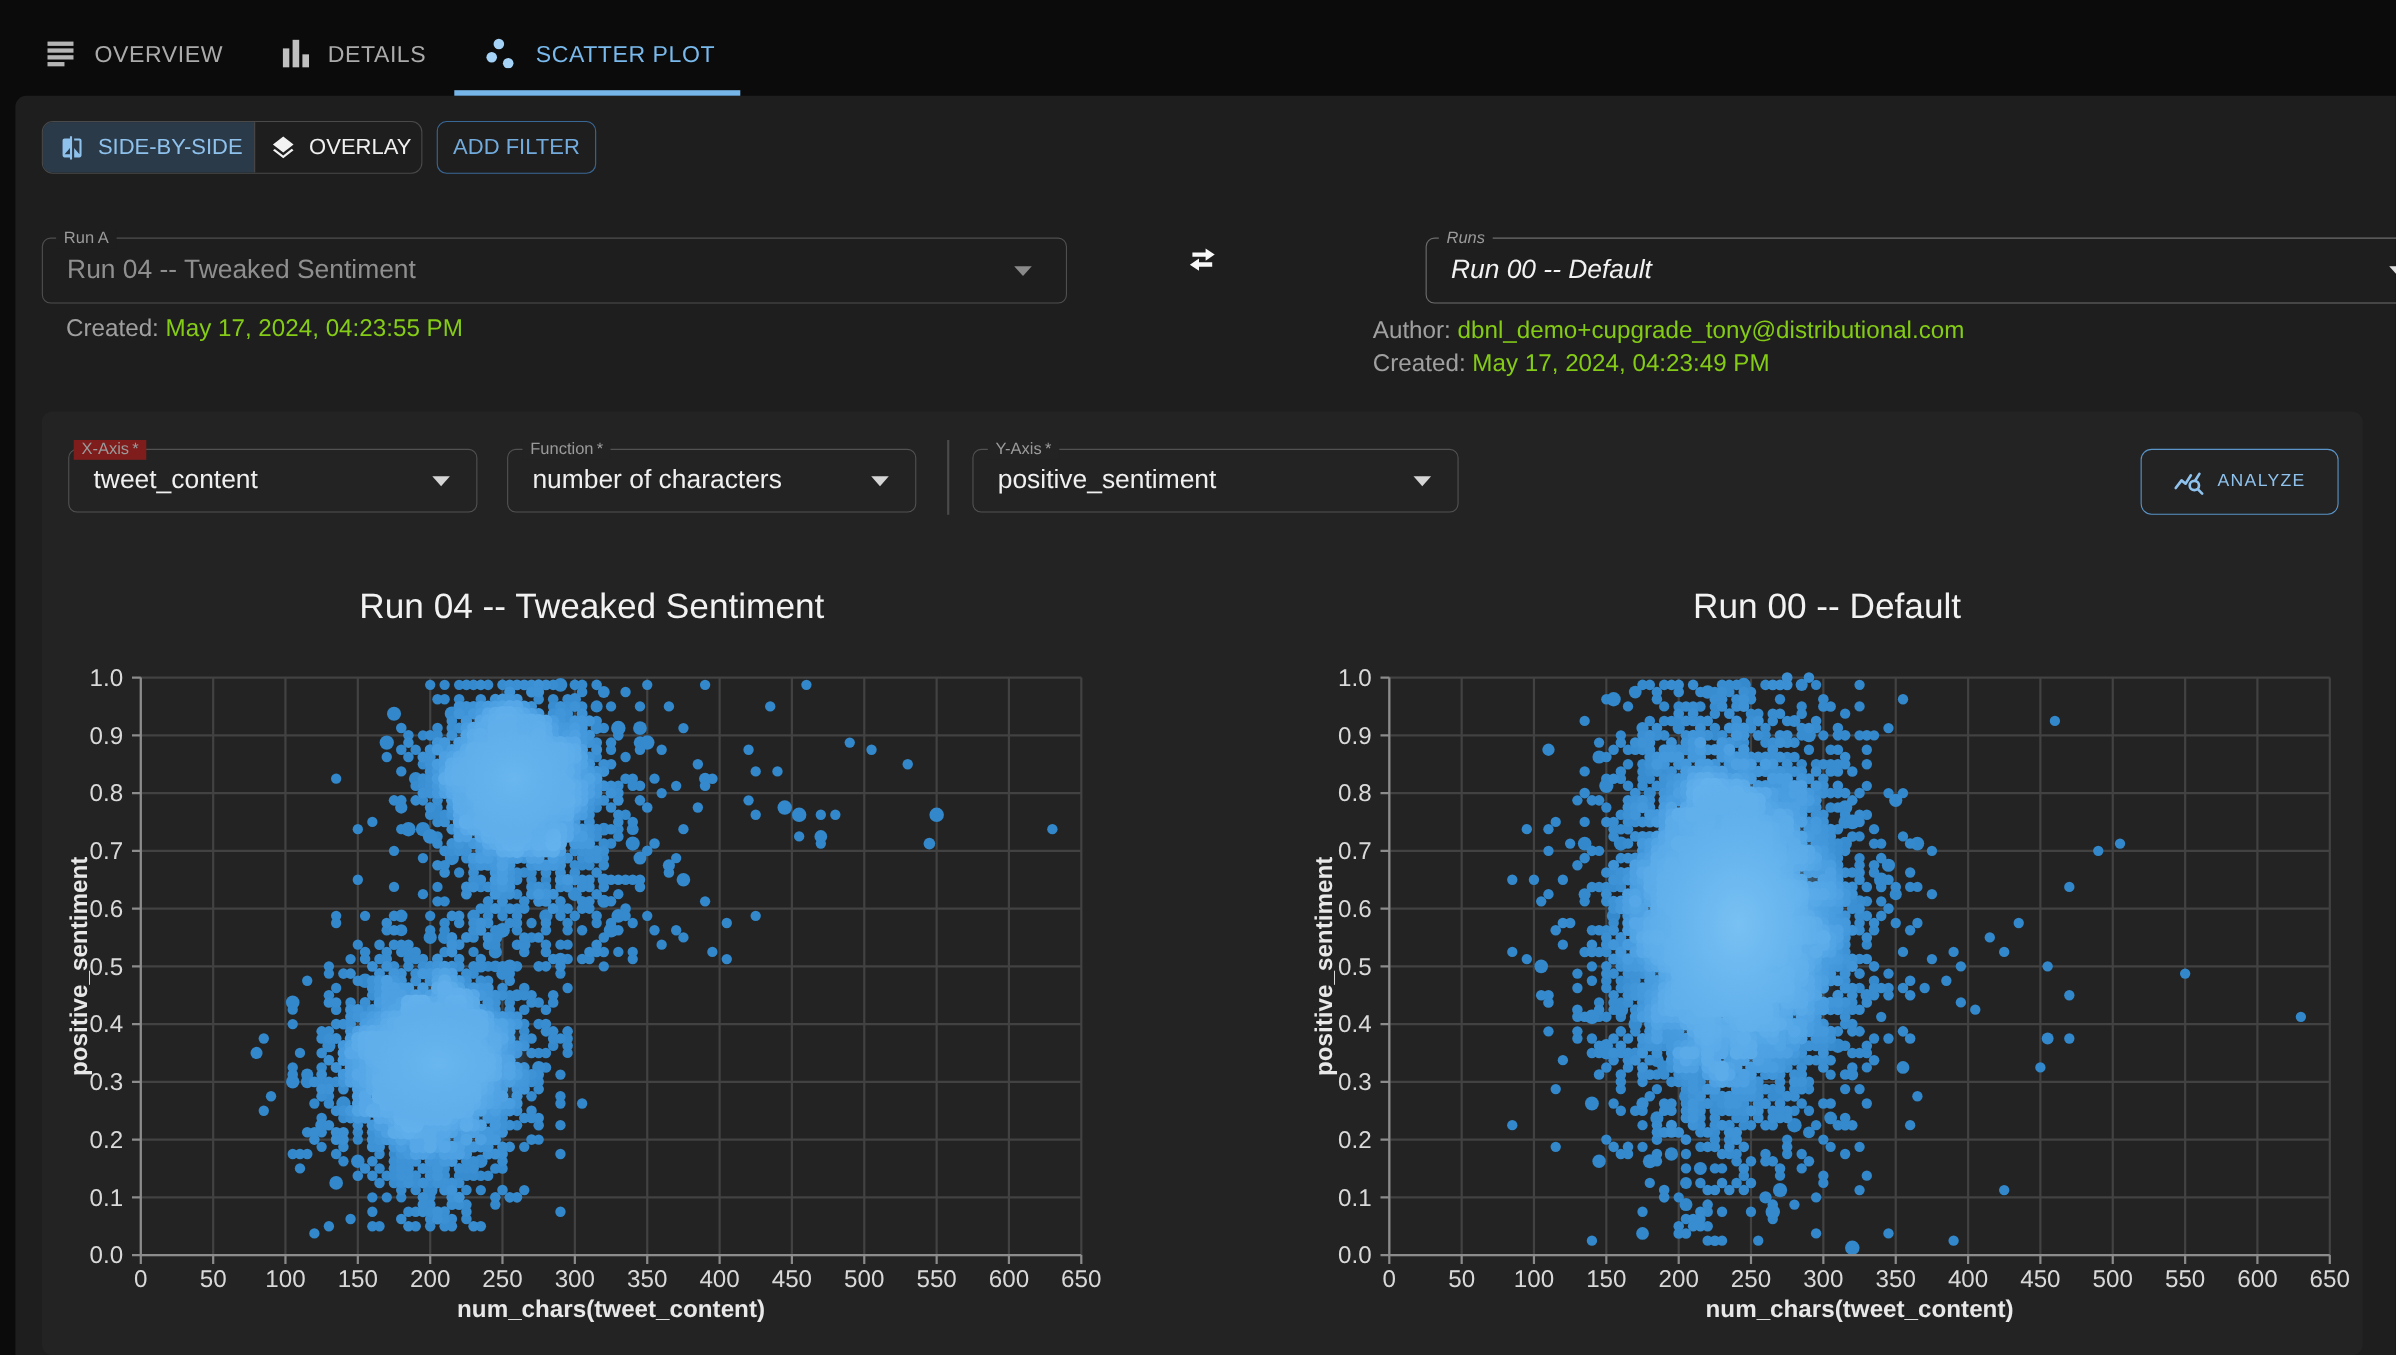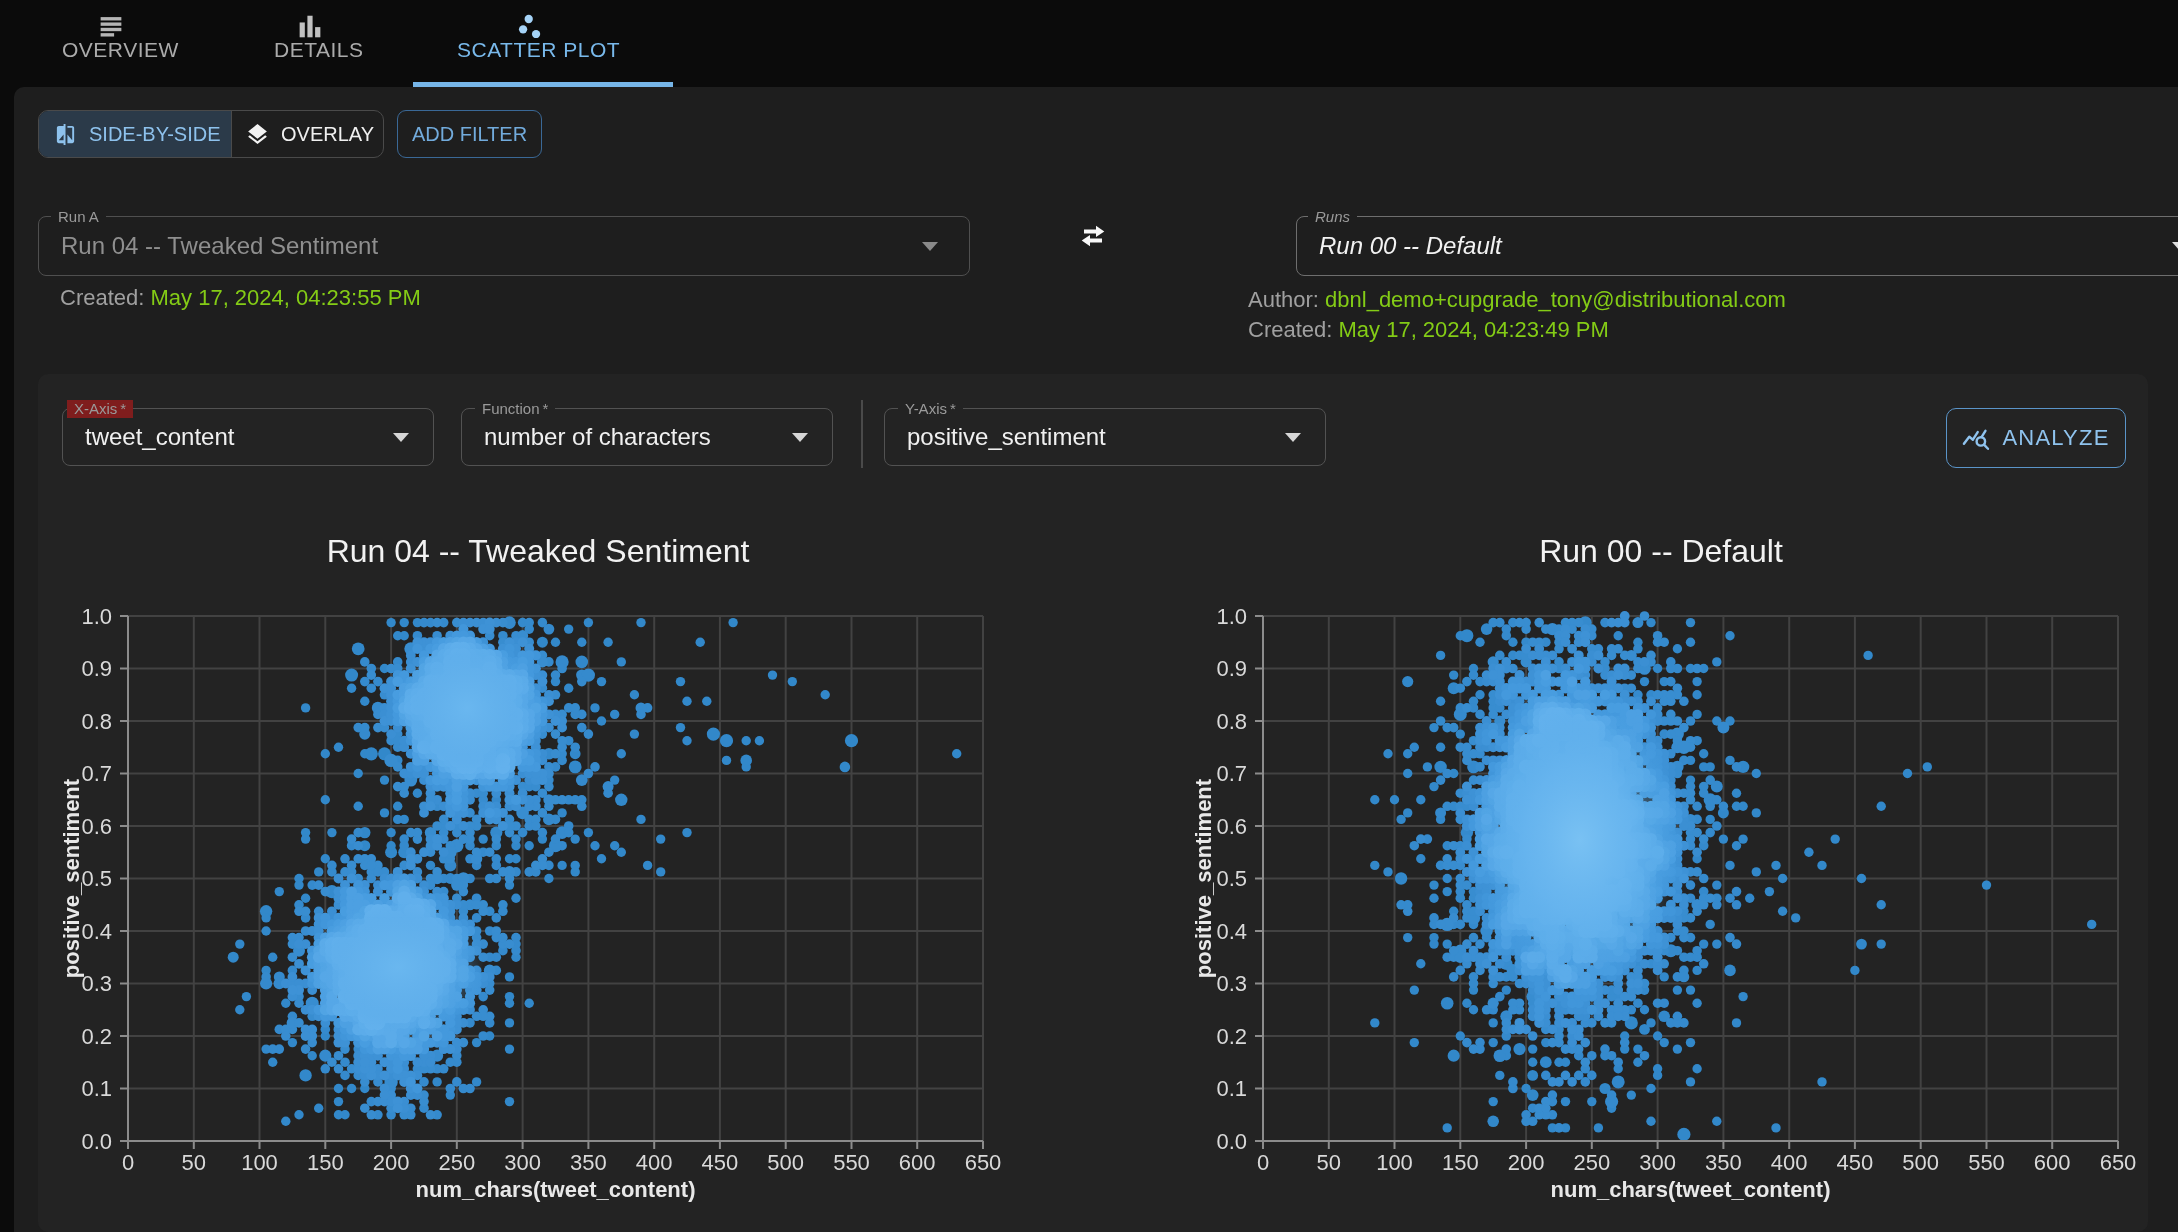--- a/index.html
+++ b/index.html
@@ -1,41 +1,41 @@
 <!DOCTYPE html>
 <html><head><meta charset="utf-8"><style>
 * { margin:0; padding:0; box-sizing:border-box; }
 html,body { width:2178px; height:1232px; background:#0b0b0b; overflow:hidden;
   font-family:"Liberation Sans", sans-serif; }
 .abs { position:absolute; }
 .panel { position:absolute; left:14px; top:87px; width:2164px; height:1145px;
   background:#1e1e1e; border-top-left-radius:10px; }
 .inner { position:absolute; left:38px; top:374px; width:2110px; height:858px;
   background:#232323; border-radius:10px; }
-.tab { position:absolute; top:0; height:62px; display:flex; align-items:center;flex-direction:column; }
+.tab { position:absolute; top:0; height:62px; display:flex; align-items:flex-end; }
 .tablabel { font-size:21px; letter-spacing:0.5px; color:#ababab; white-space:nowrap; }
 .underline { position:absolute; left:413px; top:82px; width:260px; height:5px; background:#76b5e8; }
 .btngroup { position:absolute; left:38px; top:110px; height:48px; display:flex;
   border:1px solid #4a4a4a; border-radius:10px; overflow:hidden; }
 .seg { display:flex; align-items:center; font-size:20px; letter-spacing:0; white-space:nowrap; }
 .seg1 { background:#2b3a49; color:#8ec2ed; width:192px; padding-left:15px; }
 .seg2 { color:#f0f0f0; width:152px; padding-left:13px; border-left:1px solid #4a4a4a; }
 .addfilter { position:absolute; left:397px; top:110px; width:145px; height:48px;
   border:1px solid #3a6896; border-radius:9px; color:#72abdc; font-size:20px;
   letter-spacing:0; display:flex; align-items:center; justify-content:center; white-space:nowrap; }
 .fieldset { position:absolute; border:1px solid #4f4f4f; border-radius:8px; }
 .flabel { position:absolute; top:-9px; font-size:15px; color:#9a9a9a; background:#1e1e1e; padding:0 7px; line-height:18px; white-space:nowrap; }
 .fvalue { position:absolute; left:22px; top:0; height:100%; display:flex; align-items:center; font-size:24px; white-space:nowrap; }
 .caret { position:absolute; width:0; height:0; border-left:8px solid transparent;
   border-right:8px solid transparent; border-top:9px solid #9a9a9a; top:50%; margin-top:-4px; }
 .meta { position:absolute; font-size:22px; color:#a0a0a0; white-space:nowrap; }
 .meta b { color:#84cc16; font-weight:normal; }
 .analyze { position:absolute; left:1946px; top:408px; width:180px; height:60px;
   border:1px solid #5a94c8; border-radius:10px; display:flex; align-items:center;
-  justify-content:center; gap:11px; color:#8fc3ee; font-size:22px; letter-spacing:1.2px; }
+  justify-content:center; gap:11px; color:#8fc3ee; font-size:16px; letter-spacing:1.2px; }
 .vdiv { position:absolute; left:861px; top:400px; width:2px; height:68px; background:#4a4a4a; }
 .charts { position:absolute; left:0; top:0; }
 .tick { font-size:22px; fill:#d9d9d9; }
 .ctitle { font-size:32px; fill:#f2f2f2; }
 .atitle { font-size:22px; font-weight:bold; fill:#e8e8e8; }
 </style></head>
 <body>
 <div class="panel"></div>
 <div class="inner"></div>
 

